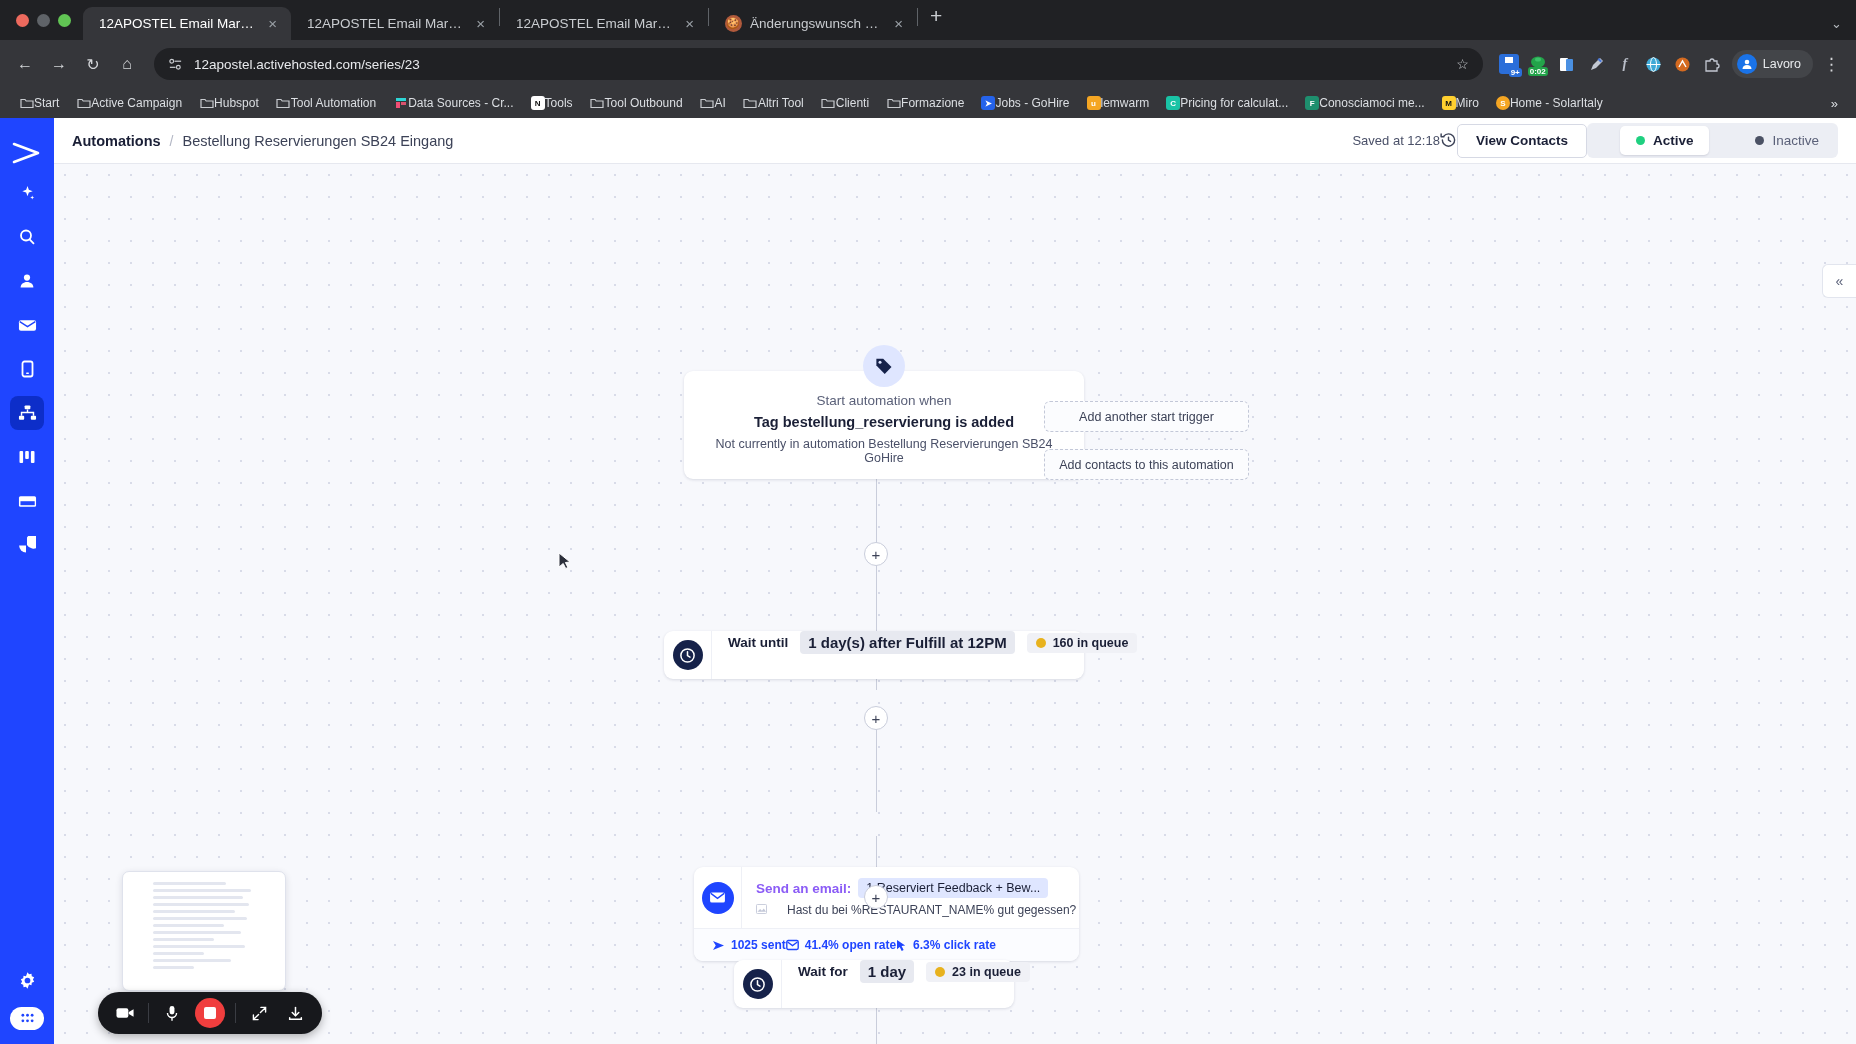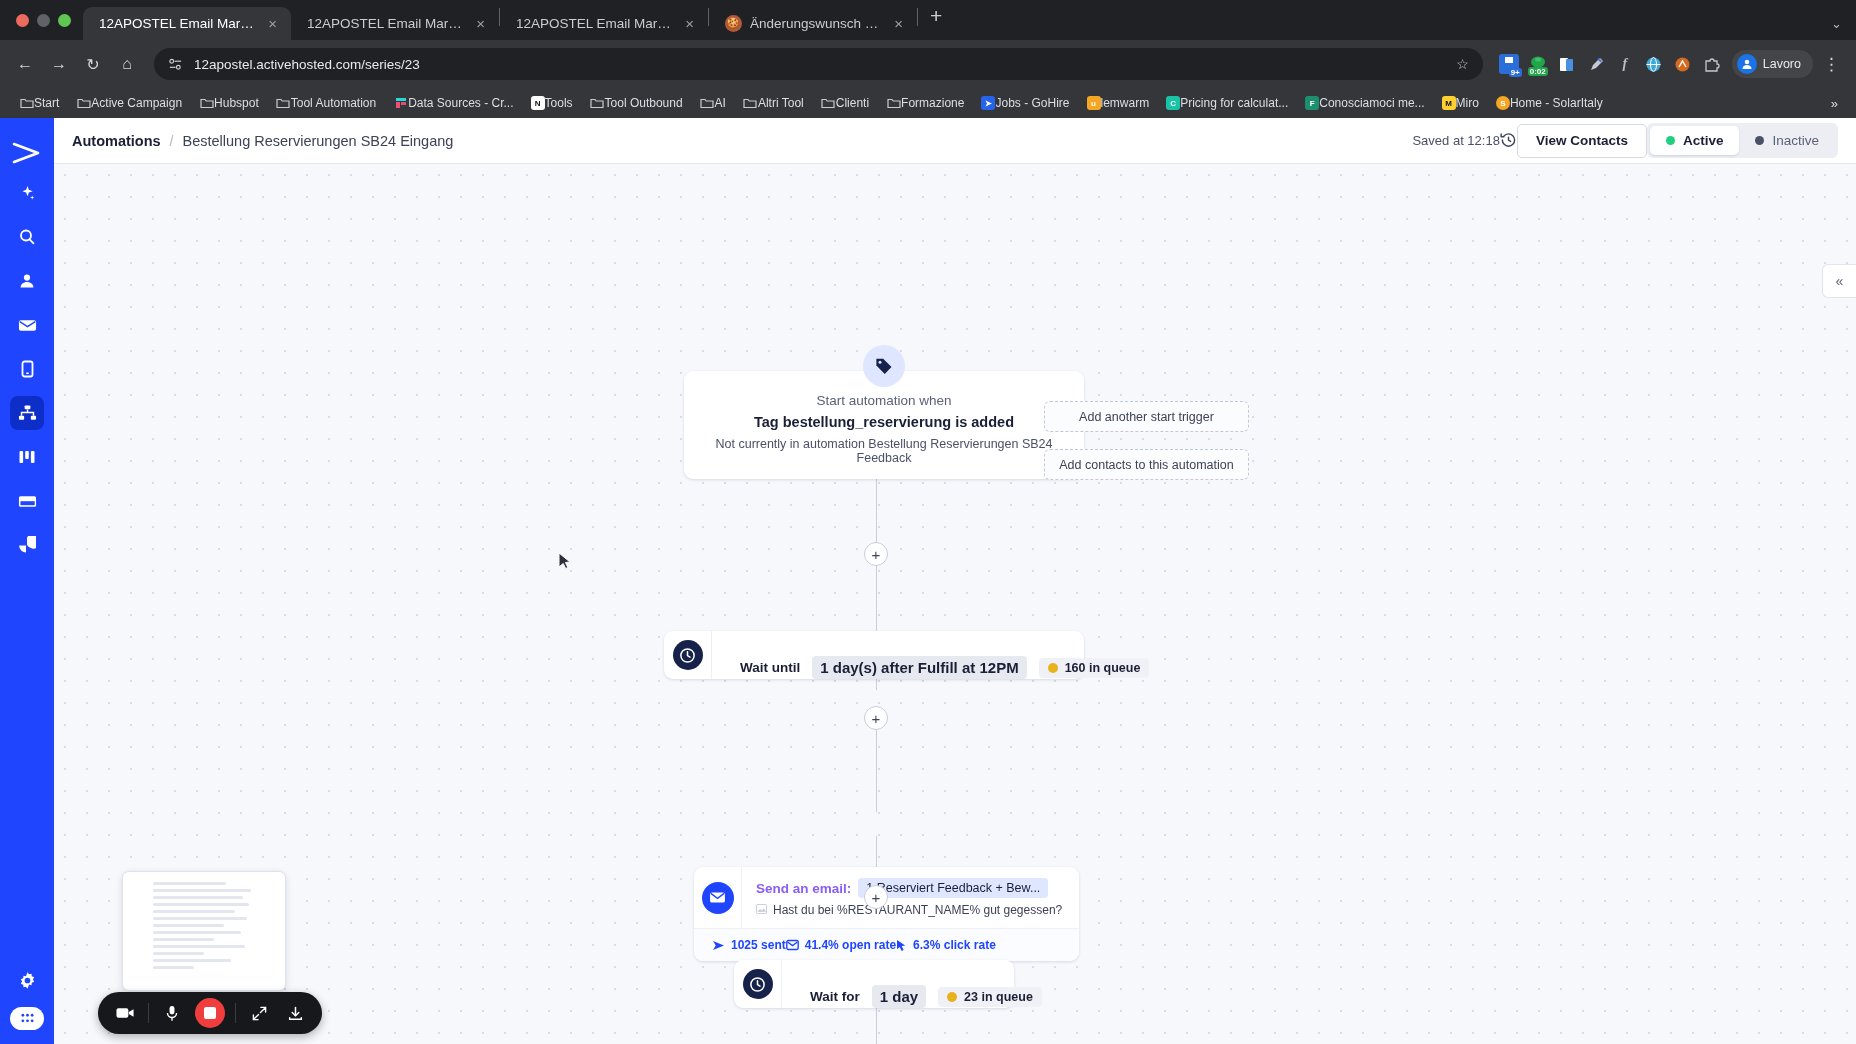--- a/index.html
+++ b/index.html
@@ -123,21 +123,21 @@
   .saved-txt { font-size: 13px; color: #4a5068; }
   .hist-ico { color: #3c4257; font-size: 15px; display: flex; align-items: center; }
   .btn-outline {
     height: 34px; border: 1px solid #d6d9e4; border-radius: 5px; background: #fff;
     display: flex; align-items: center; padding: 0 18px;
     font-size: 13.5px; font-weight: bold; color: #1a1f36;
   }
   .toggle-group { display: flex; background: #eceef4; border-radius: 6px; padding: 3px; }
   .toggle {
     height: 29px; border-radius: 5px; display: flex; align-items: center; gap: 8px;
-    padding: 0 16px; font-size: 13.5px; color: #5b6179;
+    padding: 0 16px; font-size: 13.5px; color: #5b6179; margin-left: 30px;
   }
   .toggle.on { background: #fff; color: #1a1f36; font-weight: bold; box-shadow: 0 1px 2px rgba(20,25,60,.13); }
   .tdot { width: 9px; height: 9px; border-radius: 50%; }
 
   .canvas {
     position: absolute; left: 54px; top: 46px; width: 1802px; height: 880px;
     background-color: #f7f8fc;
     background-image: radial-gradient(#d8dbe8 1.1px, transparent 1.1px);
     background-size: 22px 22px;
     overflow: hidden;
@@ -172,21 +172,21 @@
 
   .plus {
     position: absolute; width: 24px; height: 24px; border-radius: 50%;
     background: #fff; border: 1px solid #c9cddb; left: 810px;
     display: flex; align-items: center; justify-content: center;
     color: #3c4257; font-size: 15px; line-height: 1;
   }
 
   .wait-node {
     left: 610px; width: 420px; height: 48px;
-    display: flex; align-items: flex-end; gap: 12px;
+    display: flex; align-items: flex-start; gap: 0;
   }
   .node-ico {
     width: 48px; height: 48px; display: flex; align-items: center; justify-content: center;
     border-right: 1px solid #eef0f6; flex: 0 0 auto;
   }
   .circ-dark {
     width: 30px; height: 30px; border-radius: 50%; background: #16224a;
     display: flex; align-items: center; justify-content: center;
   }
   .wait-body { display: flex; align-items: center; gap: 12px; padding: 0 16px; flex: 1; }
@@ -203,21 +203,21 @@
   .email-main { display: flex; align-items: stretch; }
   .email-ico { width: 48px; display: flex; align-items: center; justify-content: center; border-right: 1px solid #eef0f6; flex: 0 0 auto; }
   .circ-blue { width: 32px; height: 32px; border-radius: 50%; background: #1f45ff; display: flex; align-items: center; justify-content: center; }
   .email-text { padding: 11px 14px 11px 14px; flex: 1; min-width: 0;}
   .email-row1 { display: flex; align-items: center; gap: 7px; margin-bottom: 5px; }
   .email-lbl { font-size: 13.5px; font-weight: bold; color: #8b5cf6; white-space: nowrap; }
   .email-chip {
     background: #dfe6ff; border-radius: 4px; padding: 3px 8px;
     font-size: 12.5px; color: #1a1f36; white-space: nowrap; overflow: hidden; text-overflow: ellipsis;
   }
-  .email-subj { font-size: 12px; color: #3c4257; display: flex; align-items: center; gap: 6px; white-space: nowrap; }
+  .email-subj { font-size: 12px; color: #3c4257; display: flex; align-items: center; gap: 20px; white-space: nowrap; }
   .subj-ico { color: #a6abbd; font-size: 10px; }
   .email-stats {
     border-top: 1px solid #eef0f6; background: #fbfcff;
     display: flex; align-items: center; padding: 9px 18px;
   }
   .stat { display: flex; align-items: center; gap: 6px; font-size: 12px; font-weight: bold; color: #1f45ff; white-space: nowrap;}
 
   
   .rec-preview {
     position: absolute; left: 68px; top: 707px; width: 164px; height: 120px;
@@ -591,21 +591,21 @@
 
       <div class="node trigger-node">
         <div class="trigger-badge">
           <svg width="20" height="20" viewBox="0 0 20 20">
               <path d="M2.4 9.6V2.8h6.8l8.3 8.3-6.8 6.8z" fill="#16224a"></path>
               <circle cx="6" cy="6.2" r="1.5" fill="#dfe6ff"></circle>
             </svg>
         </div>
         <div class="trig-l1">Start automation when</div>
         <div class="trig-l2">Tag bestellung_reservierung is added</div>
-        <div class="trig-l3">Not currently in automation Bestellung Reservierungen SB24 Feedback</div>
+        <div class="trig-l3">Not currently in automation Bestellung Reservierungen SB24 GoHire</div>
       </div>
 
       <div class="side-btn" style="top:237px;">Add another start trigger</div>
       <div class="side-btn" style="top:285px;">Add contacts to this automation</div>
 
       <div class="plus" style="top:378px;">+</div>
 
       <div class="node wait-node" style="top:467px;">
         <div class="node-ico">
           <div class="circ-dark">

